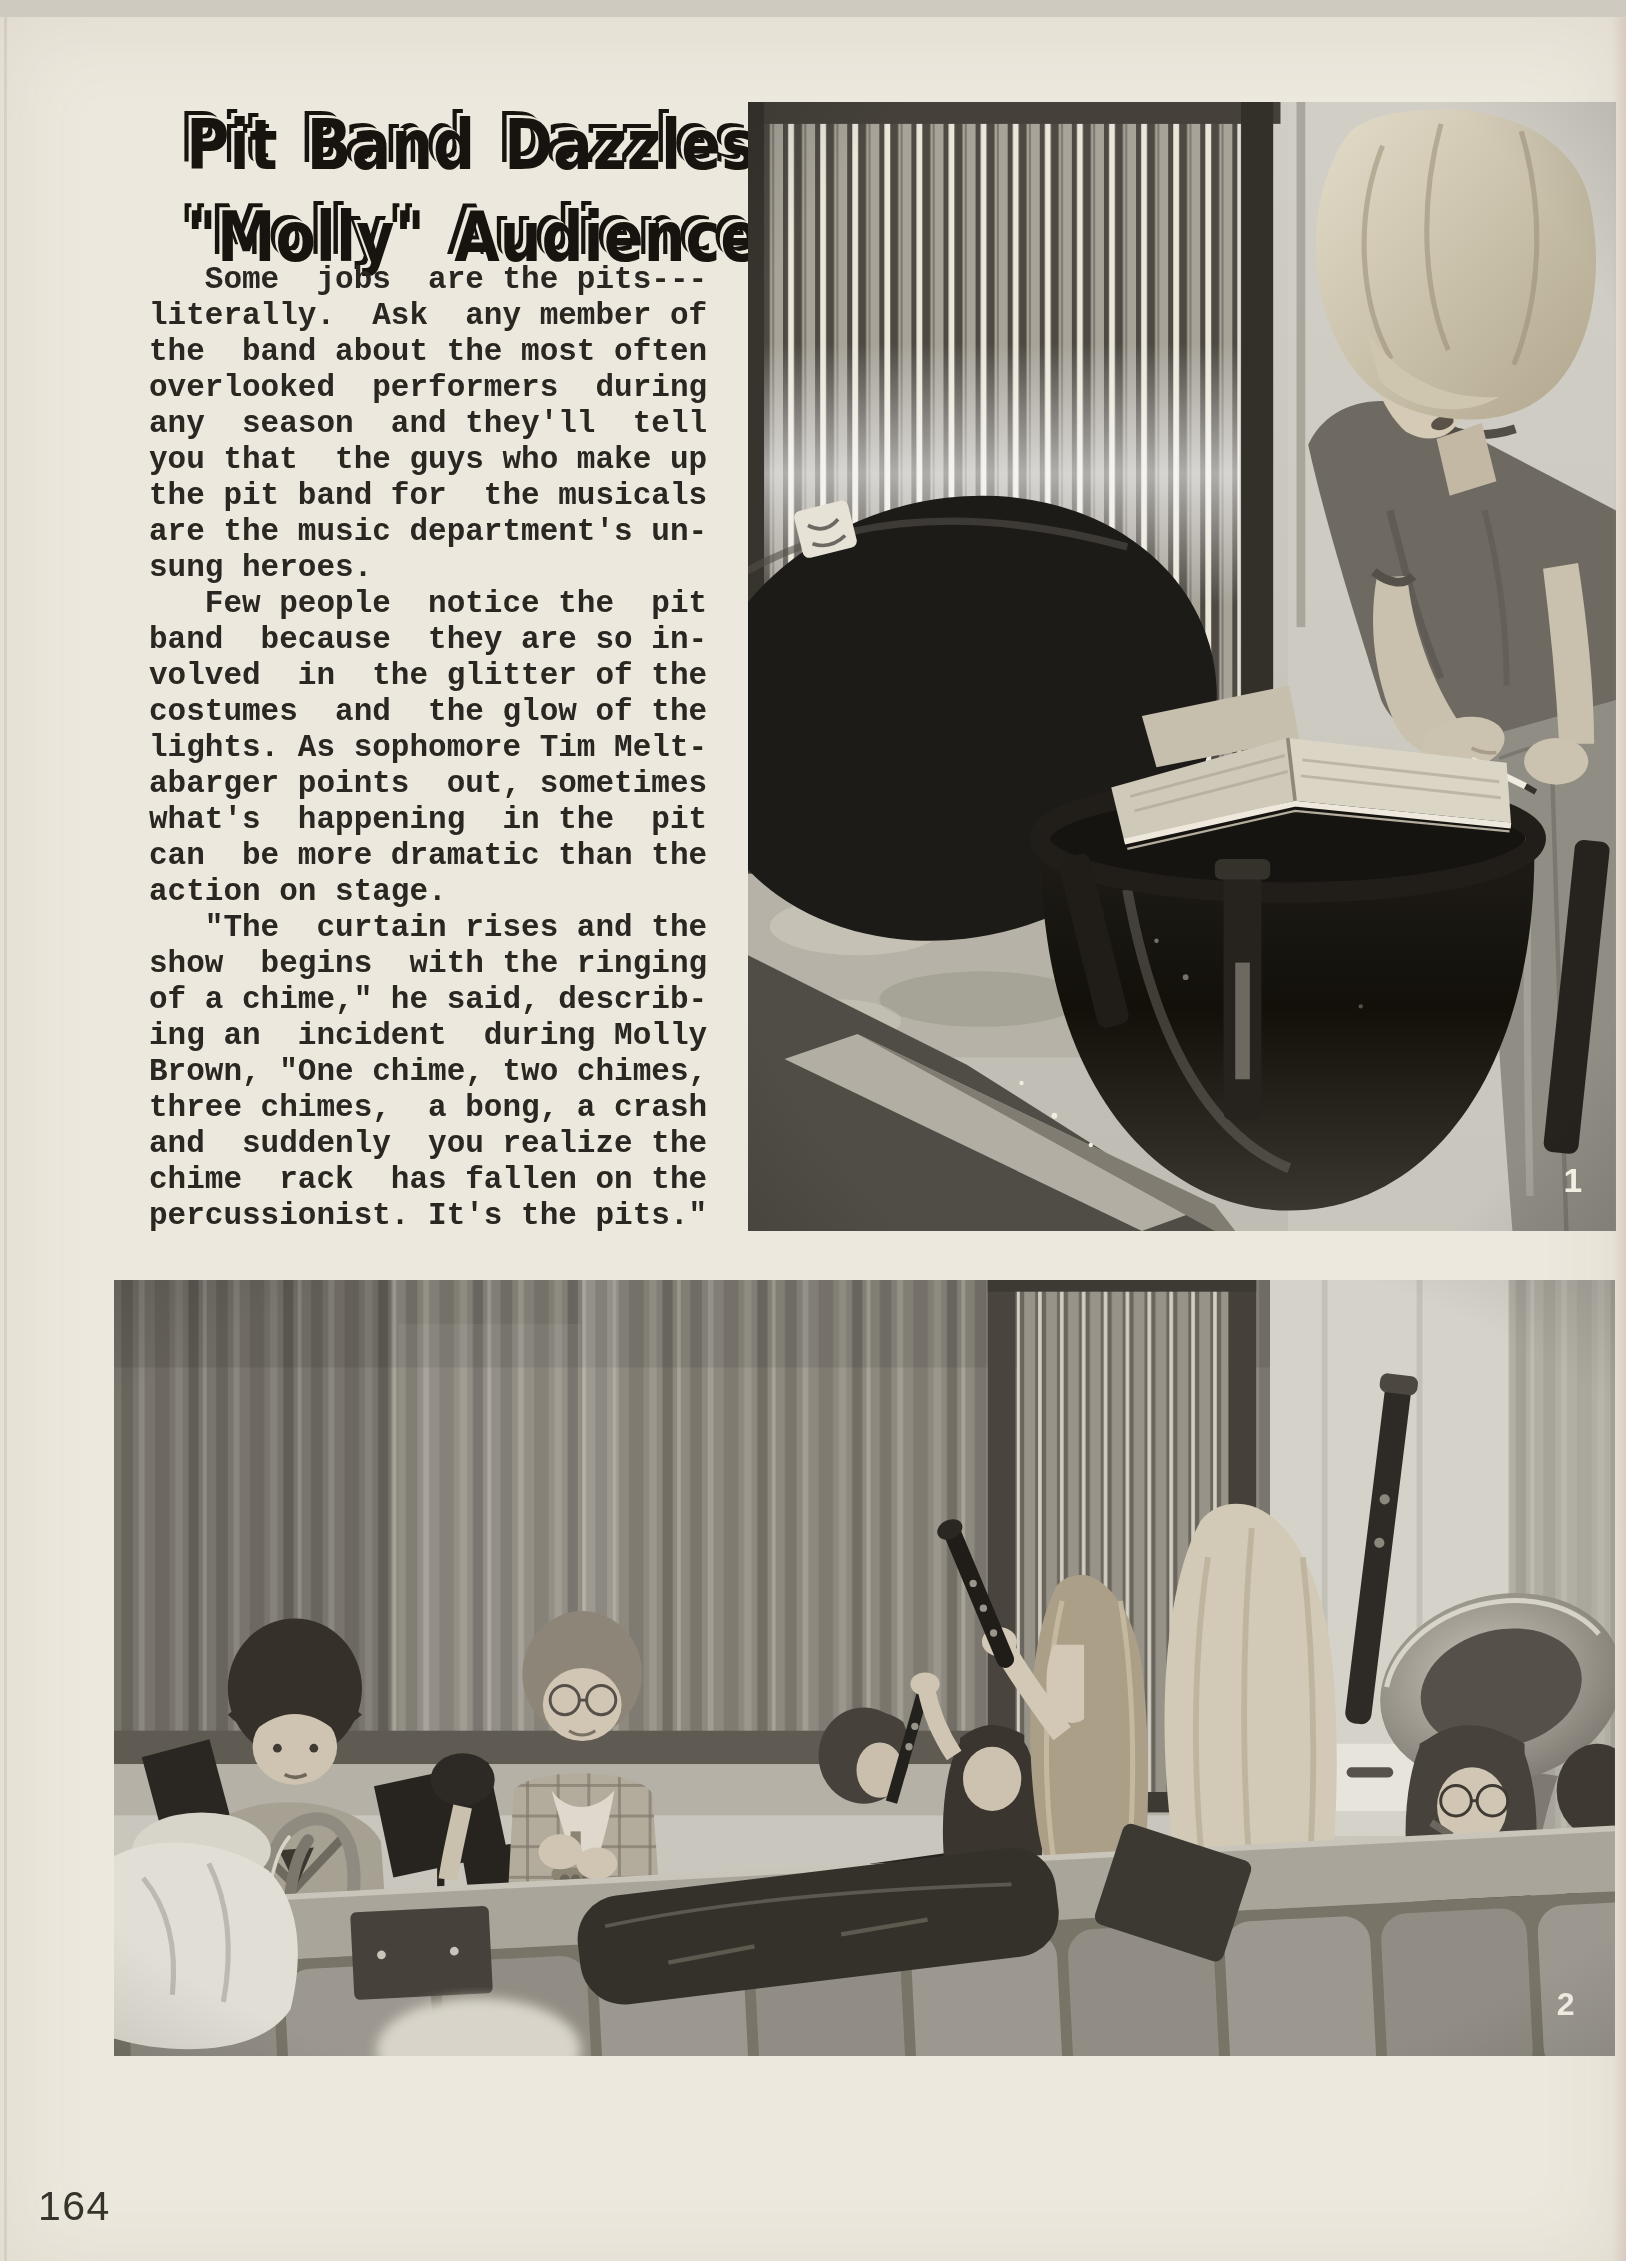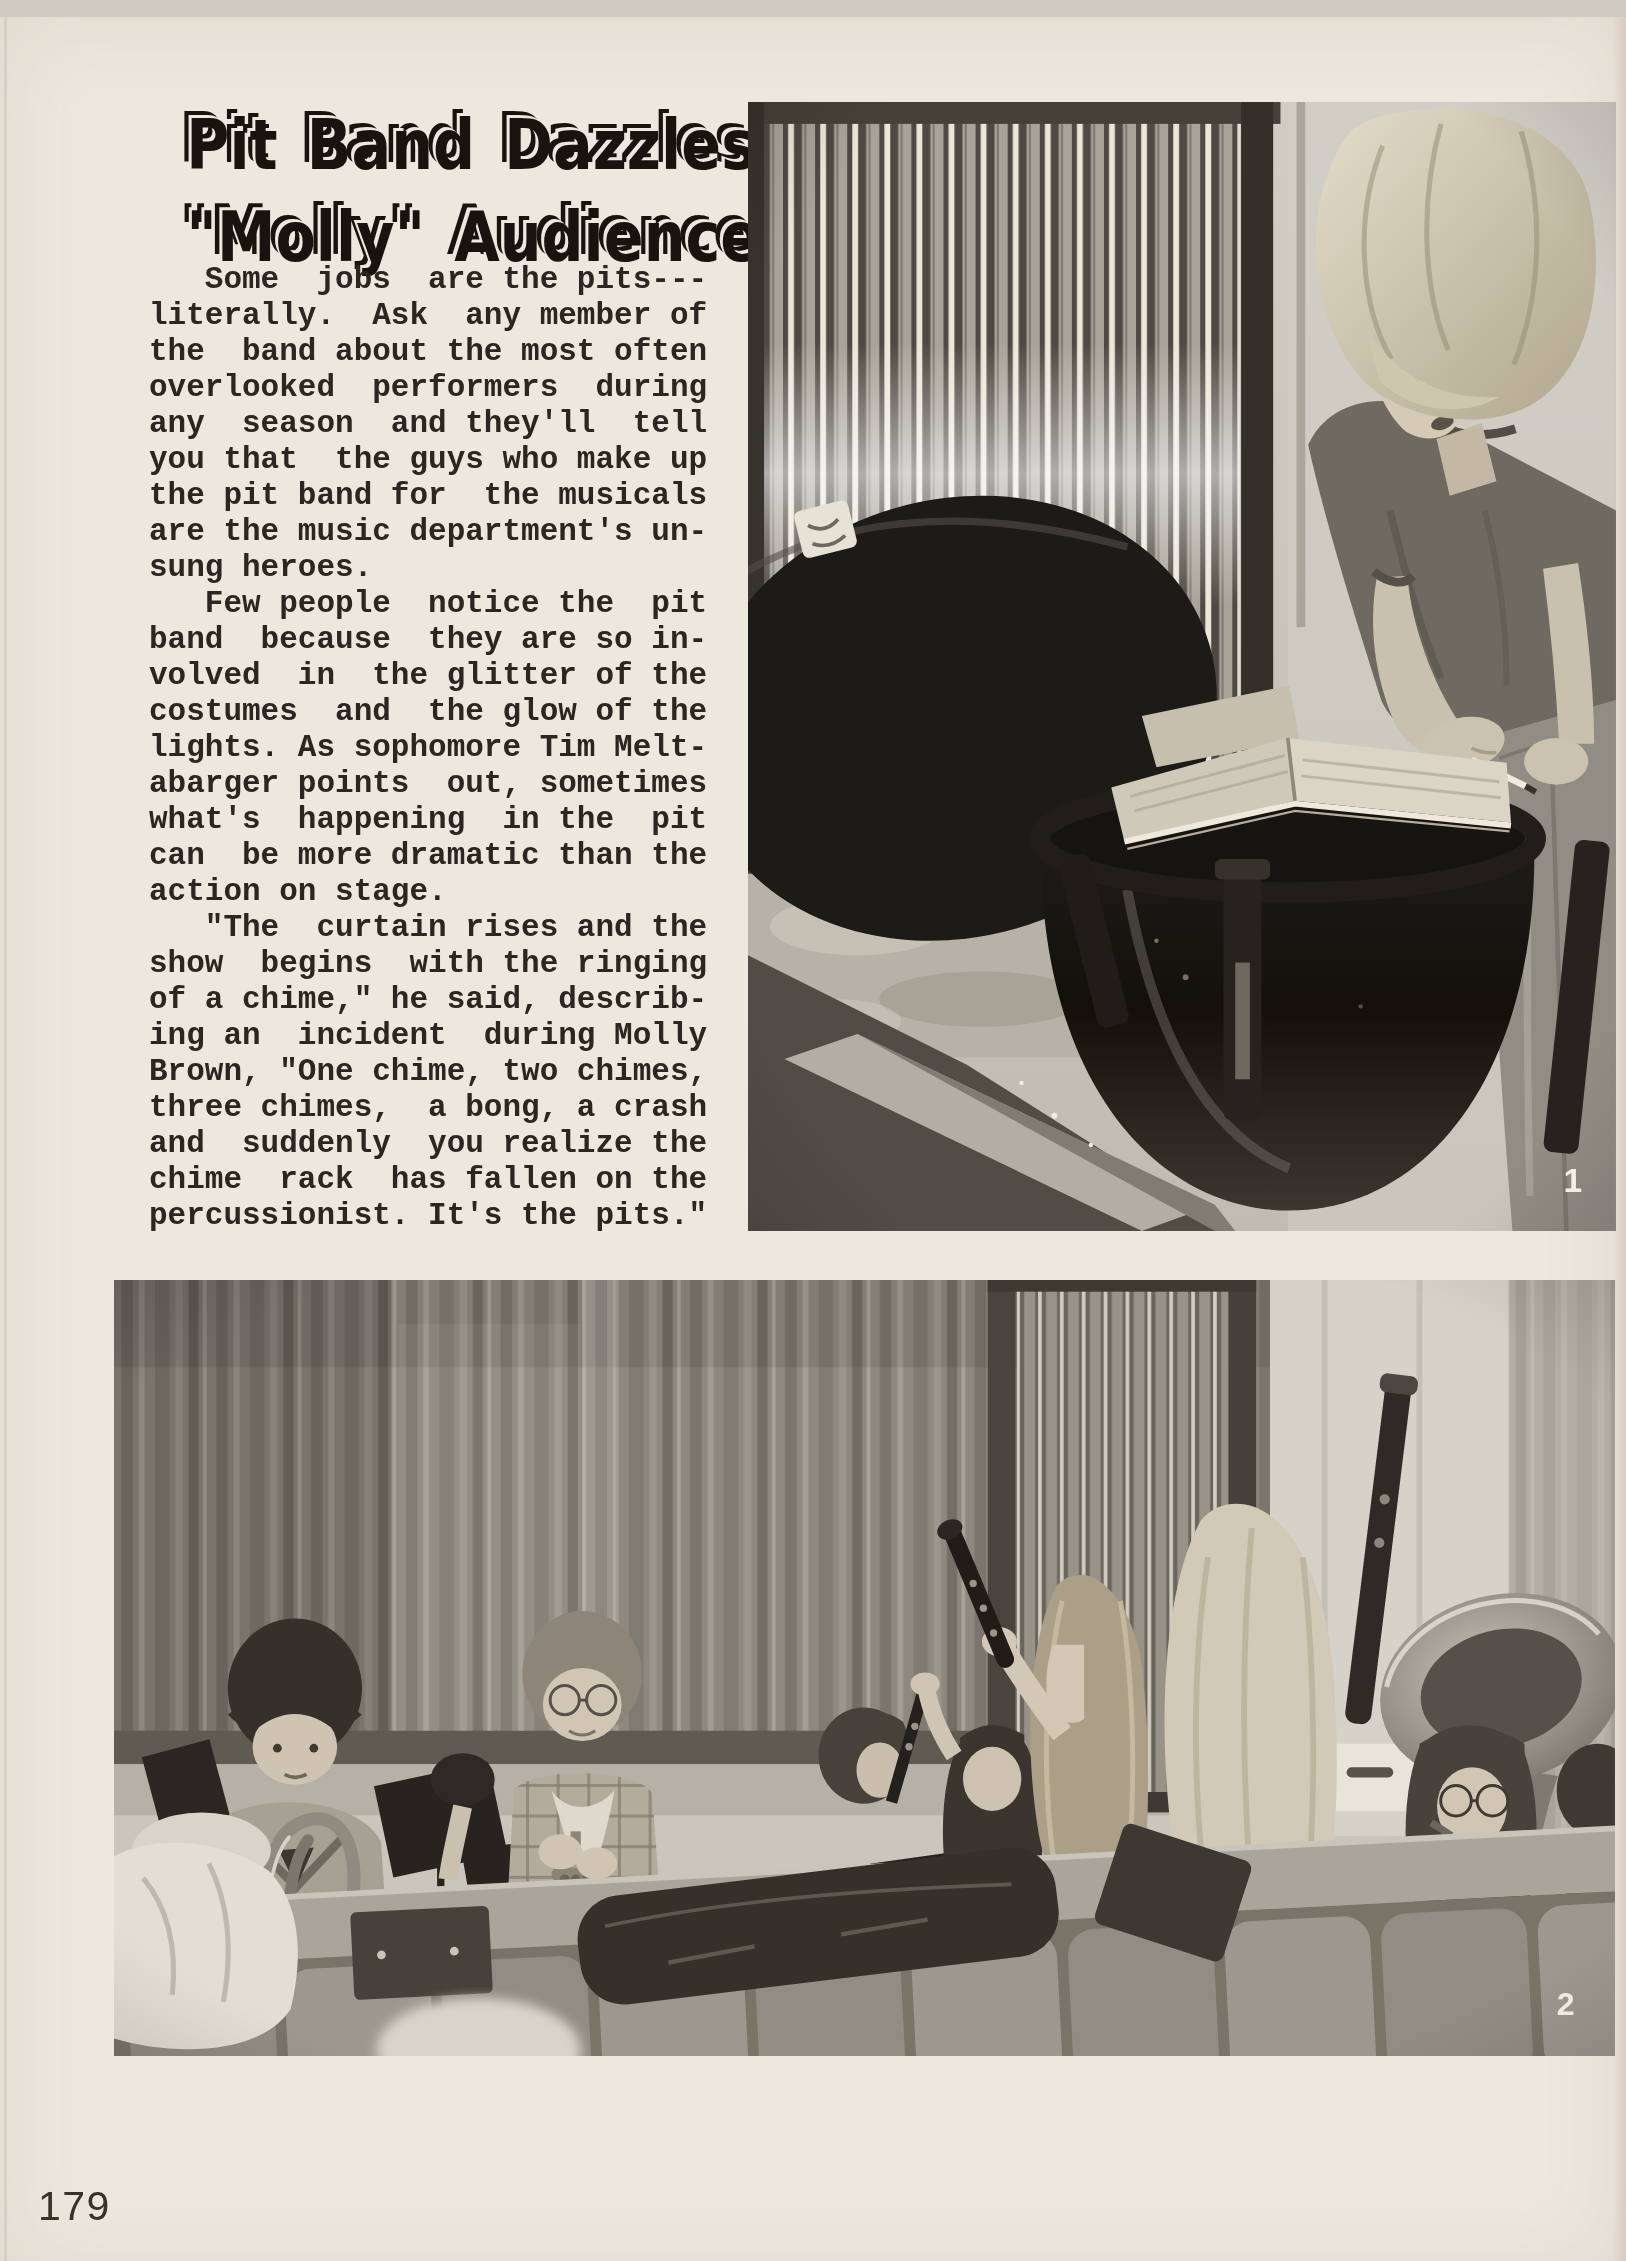--- a/index.html
+++ b/index.html
@@ -447,16 +447,16 @@
         <path d="M0,790 C60,758 152,768 212,810 C252,850 262,920 242,1000 C200,1064 80,1064 0,1040 Z" fill="#e1ded5"></path>
         <path d="M40,820 Q90,880 80,980 M130,800 Q170,880 150,990" stroke="#bcb9b0" stroke-width="7" fill="none"></path>
       </g>
       <ellipse cx="500" cy="1056" rx="140" ry="72" fill="#d8d4c9" filter="url(#b-blur8)"></ellipse>
 
       <rect width="2058" height="1064" fill="url(#b-vigG)"></rect>
       <text x="1978" y="1008" font-size="44" font-weight="bold" font-family="Liberation Sans,sans-serif" fill="#eeeae0">2</text>
     </svg>
   </figure>
 
-  <div class="pagenum">179</div>
+  <div class="pagenum">164</div>
 
 </div>
 
 
 </body></html>

